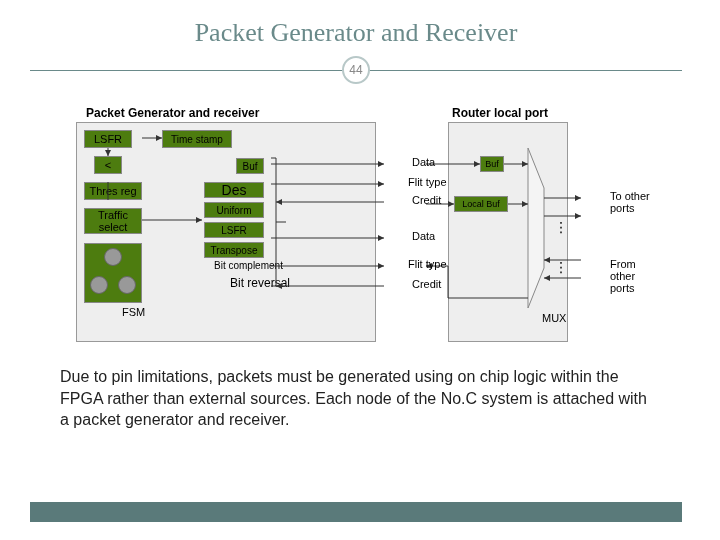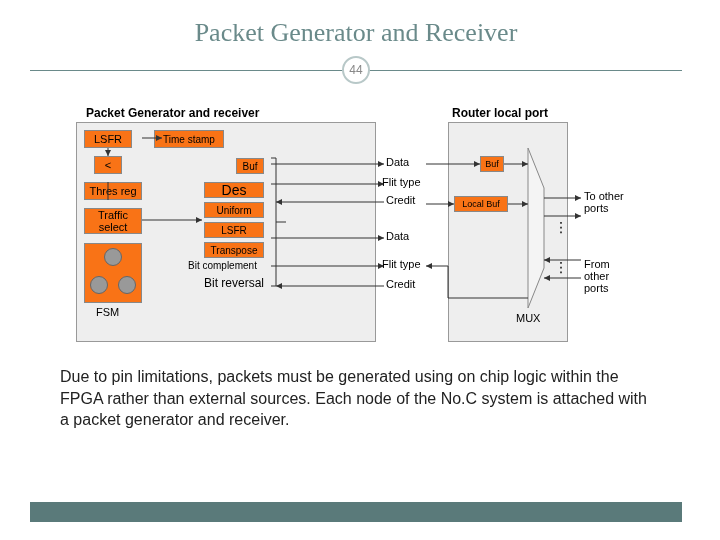--- a/index.html
+++ b/index.html
@@ -3,24 +3,24 @@
 <meta charset="utf-8">
 <style>
 * { box-sizing: border-box; margin: 0; padding: 0; }
 body { font-family: Georgia, serif; width: 720px; height: 540px; background: #fff; position: relative; }
 .slide { width: 712px; height: 540px; position: relative; padding: 18px 30px; }
 .title { font-size: 26px; color: #6a8a8a; text-align: center; font-weight: normal; margin-bottom: 8px; }
 .hr-wrap { position: relative; height: 28px; margin-bottom: 24px; }
 .hr-line { border: none; border-top: 1px solid #6a8a8a; position: absolute; top: 14px; left: 0; right: 0; }
 .page-circle { position: absolute; left: 50%; top: 0; transform: translateX(-50%); width: 28px; height: 28px; border: 2px solid #b8c8c8; border-radius: 50%; background: #fff; display: flex; align-items: center; justify-content: center; font-size: 12px; color: #888; font-family: Arial, sans-serif; }
 .diagram { position: relative; width: 560px; height: 240px; margin: 10px auto 18px; font-family: Arial, sans-serif; font-size: 11px; }
-.box { position: absolute; border: 1px solid #888; background: #f97316; display: flex; align-items: center; justify-content: center; text-align: center; padding: 2px; }
+.box { position: absolute; border: 1px solid #888; background: #4d7c0f; display: flex; align-items: center; justify-content: center; text-align: center; padding: 2px; }
 .panel { position: absolute; border: 1px solid #999; background: #eee; }
 .panel-title { position: absolute; font-weight: bold; font-size: 12px; }
-.label { position: absolute; font-size: 11px; }
+.label { position: absolute; font-size: 11px; margin-left: 26px; }
 .caption { font-size: 16px; font-family: Arial, sans-serif; color: #222; line-height: 1.35; padding: 0 30px; }
 .footer-bar { position: absolute; bottom: 18px; left: 30px; right: 30px; height: 20px; background: #5a7a7a; }
 .arrow { stroke: #333; stroke-width: 1; fill: none; }
 .arrowhead { fill: #333; }
 .dots { position: absolute; font-size: 14px; line-height: 6px; letter-spacing: 0; }
 .fsm-circle { position: absolute; width: 18px; height: 18px; border: 1px solid #666; border-radius: 50%; background: #999; }
 </style>
 </head>
 <body>
 
@@ -42,21 +42,21 @@
     <div class="box" style="left:8px;top:22px;width:48px;height:18px">LSFR</div>
     <div class="box" style="left:18px;top:48px;width:28px;height:18px">&lt;</div>
     <div class="box" style="left:8px;top:74px;width:58px;height:18px">Thres reg</div>
     <div class="box" style="left:8px;top:100px;width:58px;height:26px">Traffic select</div>
     <div class="box" style="left:8px;top:135px;width:58px;height:60px"></div>
     <div class="fsm-circle" style="left:28px;top:140px"></div>
     <div class="fsm-circle" style="left:14px;top:168px"></div>
     <div class="fsm-circle" style="left:42px;top:168px"></div>
     <div class="label" style="left:20px;top:198px">FSM</div>
 
-    <div class="box" style="left:78px;top:22px;width:70px;height:18px;font-size:10px">Time stamp</div>
+    <div class="box" style="left:86px;top:22px;width:70px;height:18px;font-size:10px">Time stamp</div>
     <div class="box" style="left:160px;top:50px;width:28px;height:16px;font-size:10px">Buf</div>
     <div class="box" style="left:128px;top:74px;width:60px;height:16px;font-size:14px">Des</div>
     <div class="box" style="left:128px;top:94px;width:60px;height:16px;font-size:10px">Uniform</div>
     <div class="box" style="left:128px;top:114px;width:60px;height:16px;font-size:10px">LSFR</div>
     <div class="box" style="left:128px;top:134px;width:60px;height:16px;font-size:10px">Transpose</div>
     <div class="label" style="left:112px;top:152px;font-size:10px">Bit complement</div>
     <div class="label" style="left:128px;top:168px;font-size:12px">Bit reversal</div>
 
     <svg style="position:absolute;left:0;top:0;width:560px;height:240px;pointer-events:none">
 

